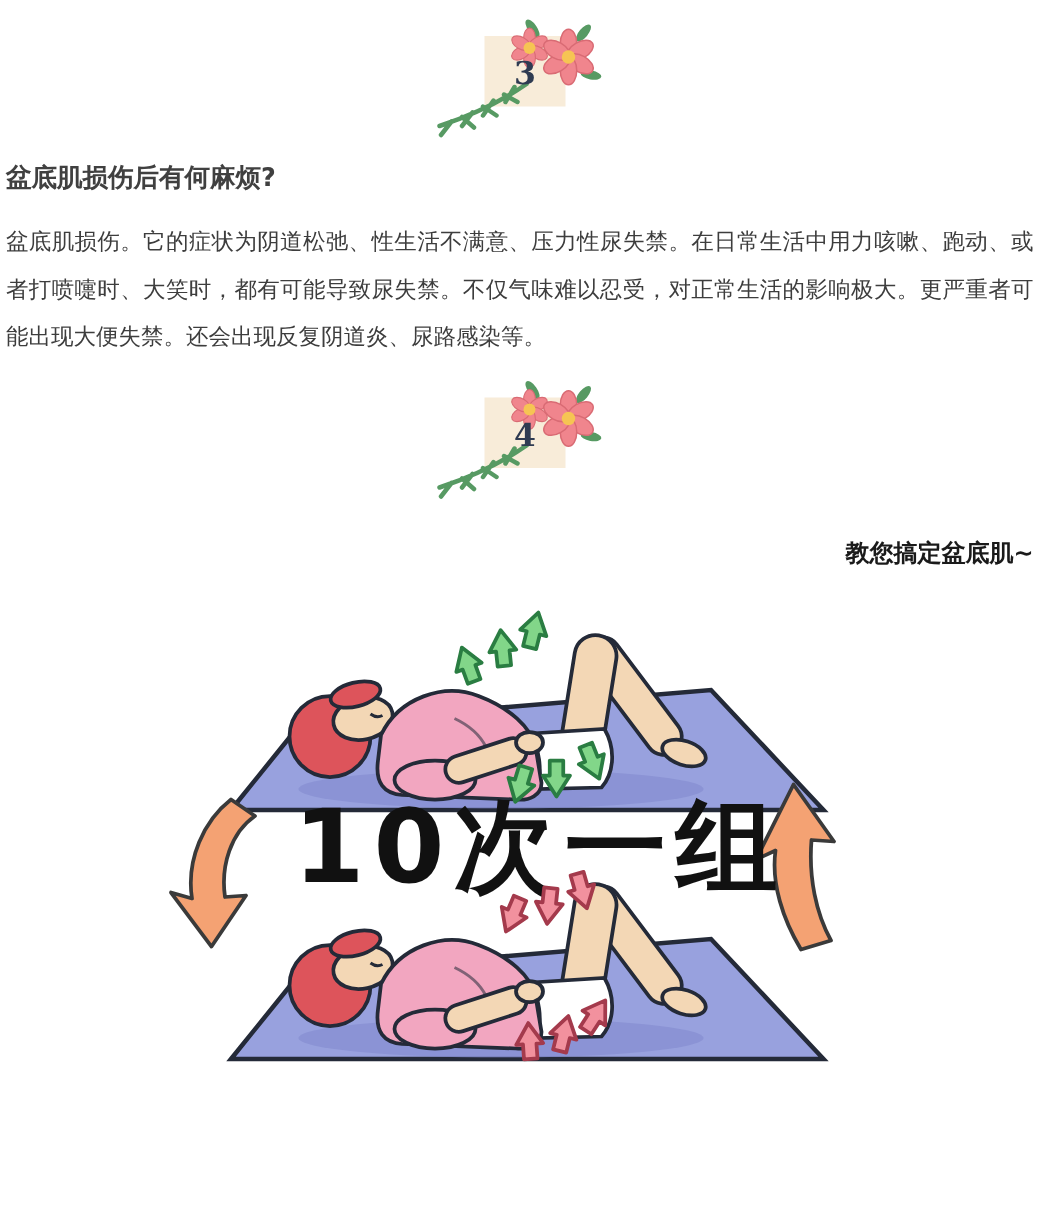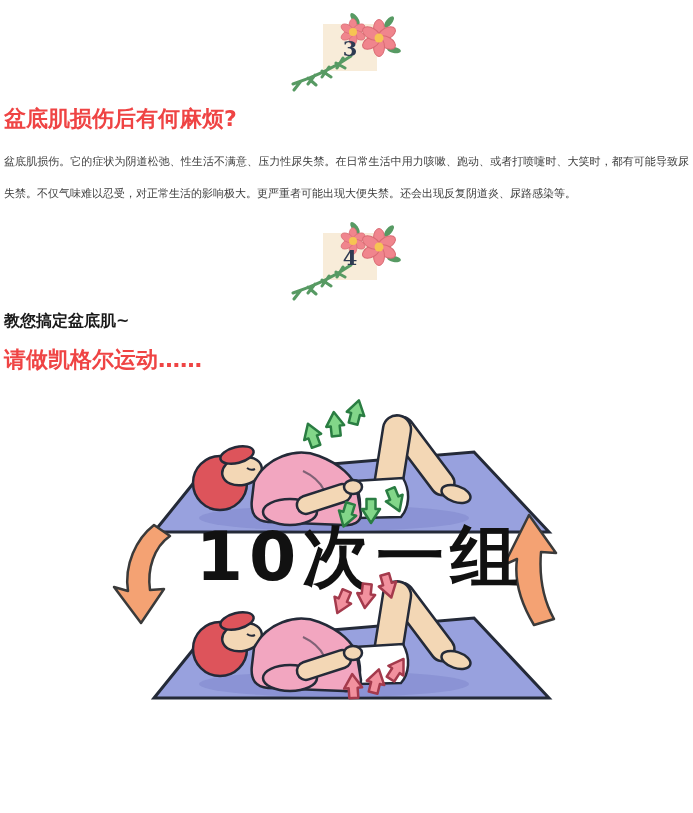--- a/index.html
+++ b/index.html
@@ -3,30 +3,30 @@
 <meta charset="utf-8">
 <style>
   html,body{margin:0;padding:0;}
   body{
     width:693px;height:813px;overflow:hidden;background:#ffffff;
     font-family:"DejaVu Sans","Liberation Sans",sans-serif;
   }
   .content{padding:0 4px;}
   .marker-wrap{text-align:center;margin:12px 0 0;line-height:0;}
   .sec-heading{
-    font-size:22px;font-weight:bold;color:#ef4444;
+    font-size:17px;font-weight:bold;color:#404040;
     margin:14px 0 0;line-height:26px;
   }
   .body-text{
-    font-size:11px;color:#3d3d3d;line-height:31.5px;
+    font-size:15px;color:#3d3d3d;line-height:31.5px;
     margin:14px 0 0;text-align:justify;
   }
   .subtitle{
-    text-align:left;font-weight:bold;font-size:16px;color:#1a1a1a;
-    margin:8px 0 0;line-height:24px;
+    text-align:right;font-weight:bold;font-size:16px;color:#1a1a1a;
+    margin:24px 0 0;line-height:24px;
   }
   .marker-num{
     font-family:"DejaVu Serif","Liberation Serif",serif;
     font-weight:bold;font-size:21px;fill:#2f3b52;
   }
   .illustration{display:block;margin:14px auto 0;}
   .defs-holder{position:absolute;width:0;height:0;overflow:hidden;}
   .caption-text{
     font-family:"DejaVu Sans","Liberation Sans",sans-serif;
     font-weight:bold;
@@ -97,21 +97,20 @@
 
   <div class="marker-wrap">
     <svg width="120" height="80" viewBox="0 0 120 80">
       <use href="#marker-art"></use>
       <text class="marker-num" x="63" y="44" text-anchor="middle">4</text>
     </svg>
   </div>
 
   <p class="subtitle">教您搞定盆底肌~</p>
 
-  <h2 class="sec-heading">请做凯格尔运动……</h2>
 
 
   <svg class="illustration" width="693" height="316" viewBox="0 0 693 316" role="img">
 
     <use href="#exercise-figure"></use>
     <g stroke="#2a7d42" stroke-width="2.5" stroke-linejoin="round" fill="#82d689">
       <use href="#block-arrow" transform="translate(308,48) rotate(-20)"></use>
       <use href="#block-arrow" transform="translate(331,37) rotate(-6)"></use>
       <use href="#block-arrow" transform="translate(352,25) rotate(14)"></use>
       <use href="#block-arrow" transform="translate(343,128) rotate(197)"></use>

